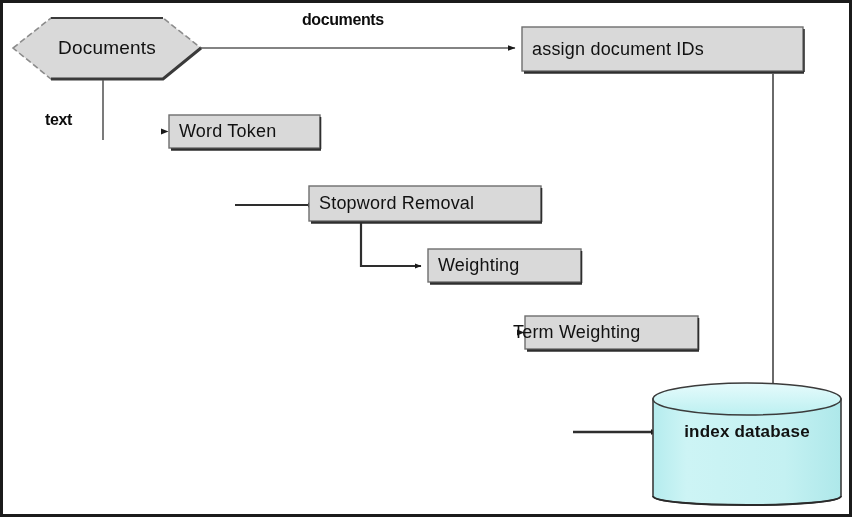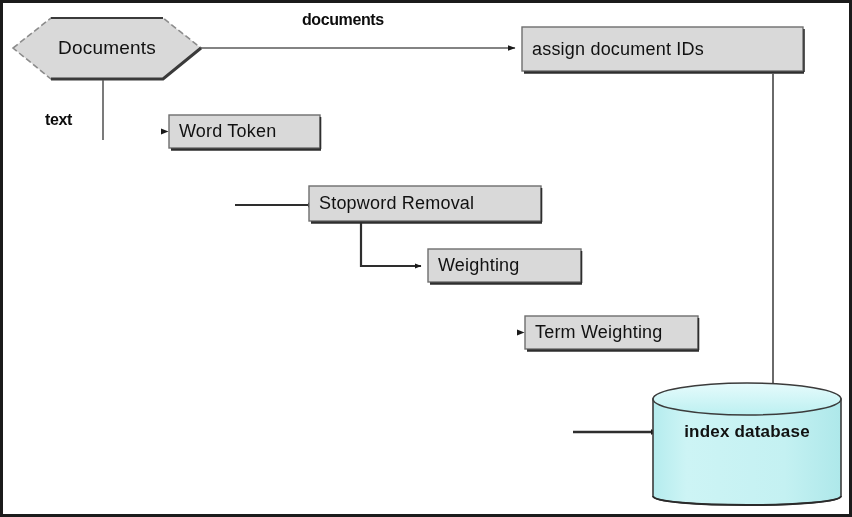--- a/index.html
+++ b/index.html
@@ -160,21 +160,21 @@
   <div class="node-label hex-label" style="left:10px; top:30px; width:188px; height:30px;">Documents</div>
 
   <div class="node-label proc-label" style="left:519px; top:26px; width:281px; height:40px;">assign document IDs</div>
 
   <div class="node-label proc-label" style="left:166px; top:113px; width:151px; height:31px;">Word Token</div>
 
   <div class="node-label proc-label" style="left:306px; top:184px; width:232px; height:33px;">Stopword Removal</div>
 
   <div class="node-label proc-label" style="left:425px; top:247px; width:153px; height:31px;">Weighting</div>
 
-  <div class="node-label proc-label" style="left:522px; top:314px; width:173px; height:31px;">Term Weighting</div>
+  <div class="node-label proc-label" style="left:500px; top:314px; width:173px; height:31px;">Term Weighting</div>
 
   <div class="node-label db-label" style="left:650px; top:416px; width:188px; height:26px;">index database</div>
 
   <div class="edge-label" style="left:299px; top:8px;">documents</div>
 
   <div class="edge-label" style="left:42px; top:108px;">text</div>
 
   <div class="hit" style="left:10px; top:15px; width:188px; height:61px;"></div>
   <div class="hit" style="left:519px; top:24px; width:281px; height:45px;"></div>
   <div class="hit" style="left:166px; top:112px; width:151px; height:34px;"></div>

